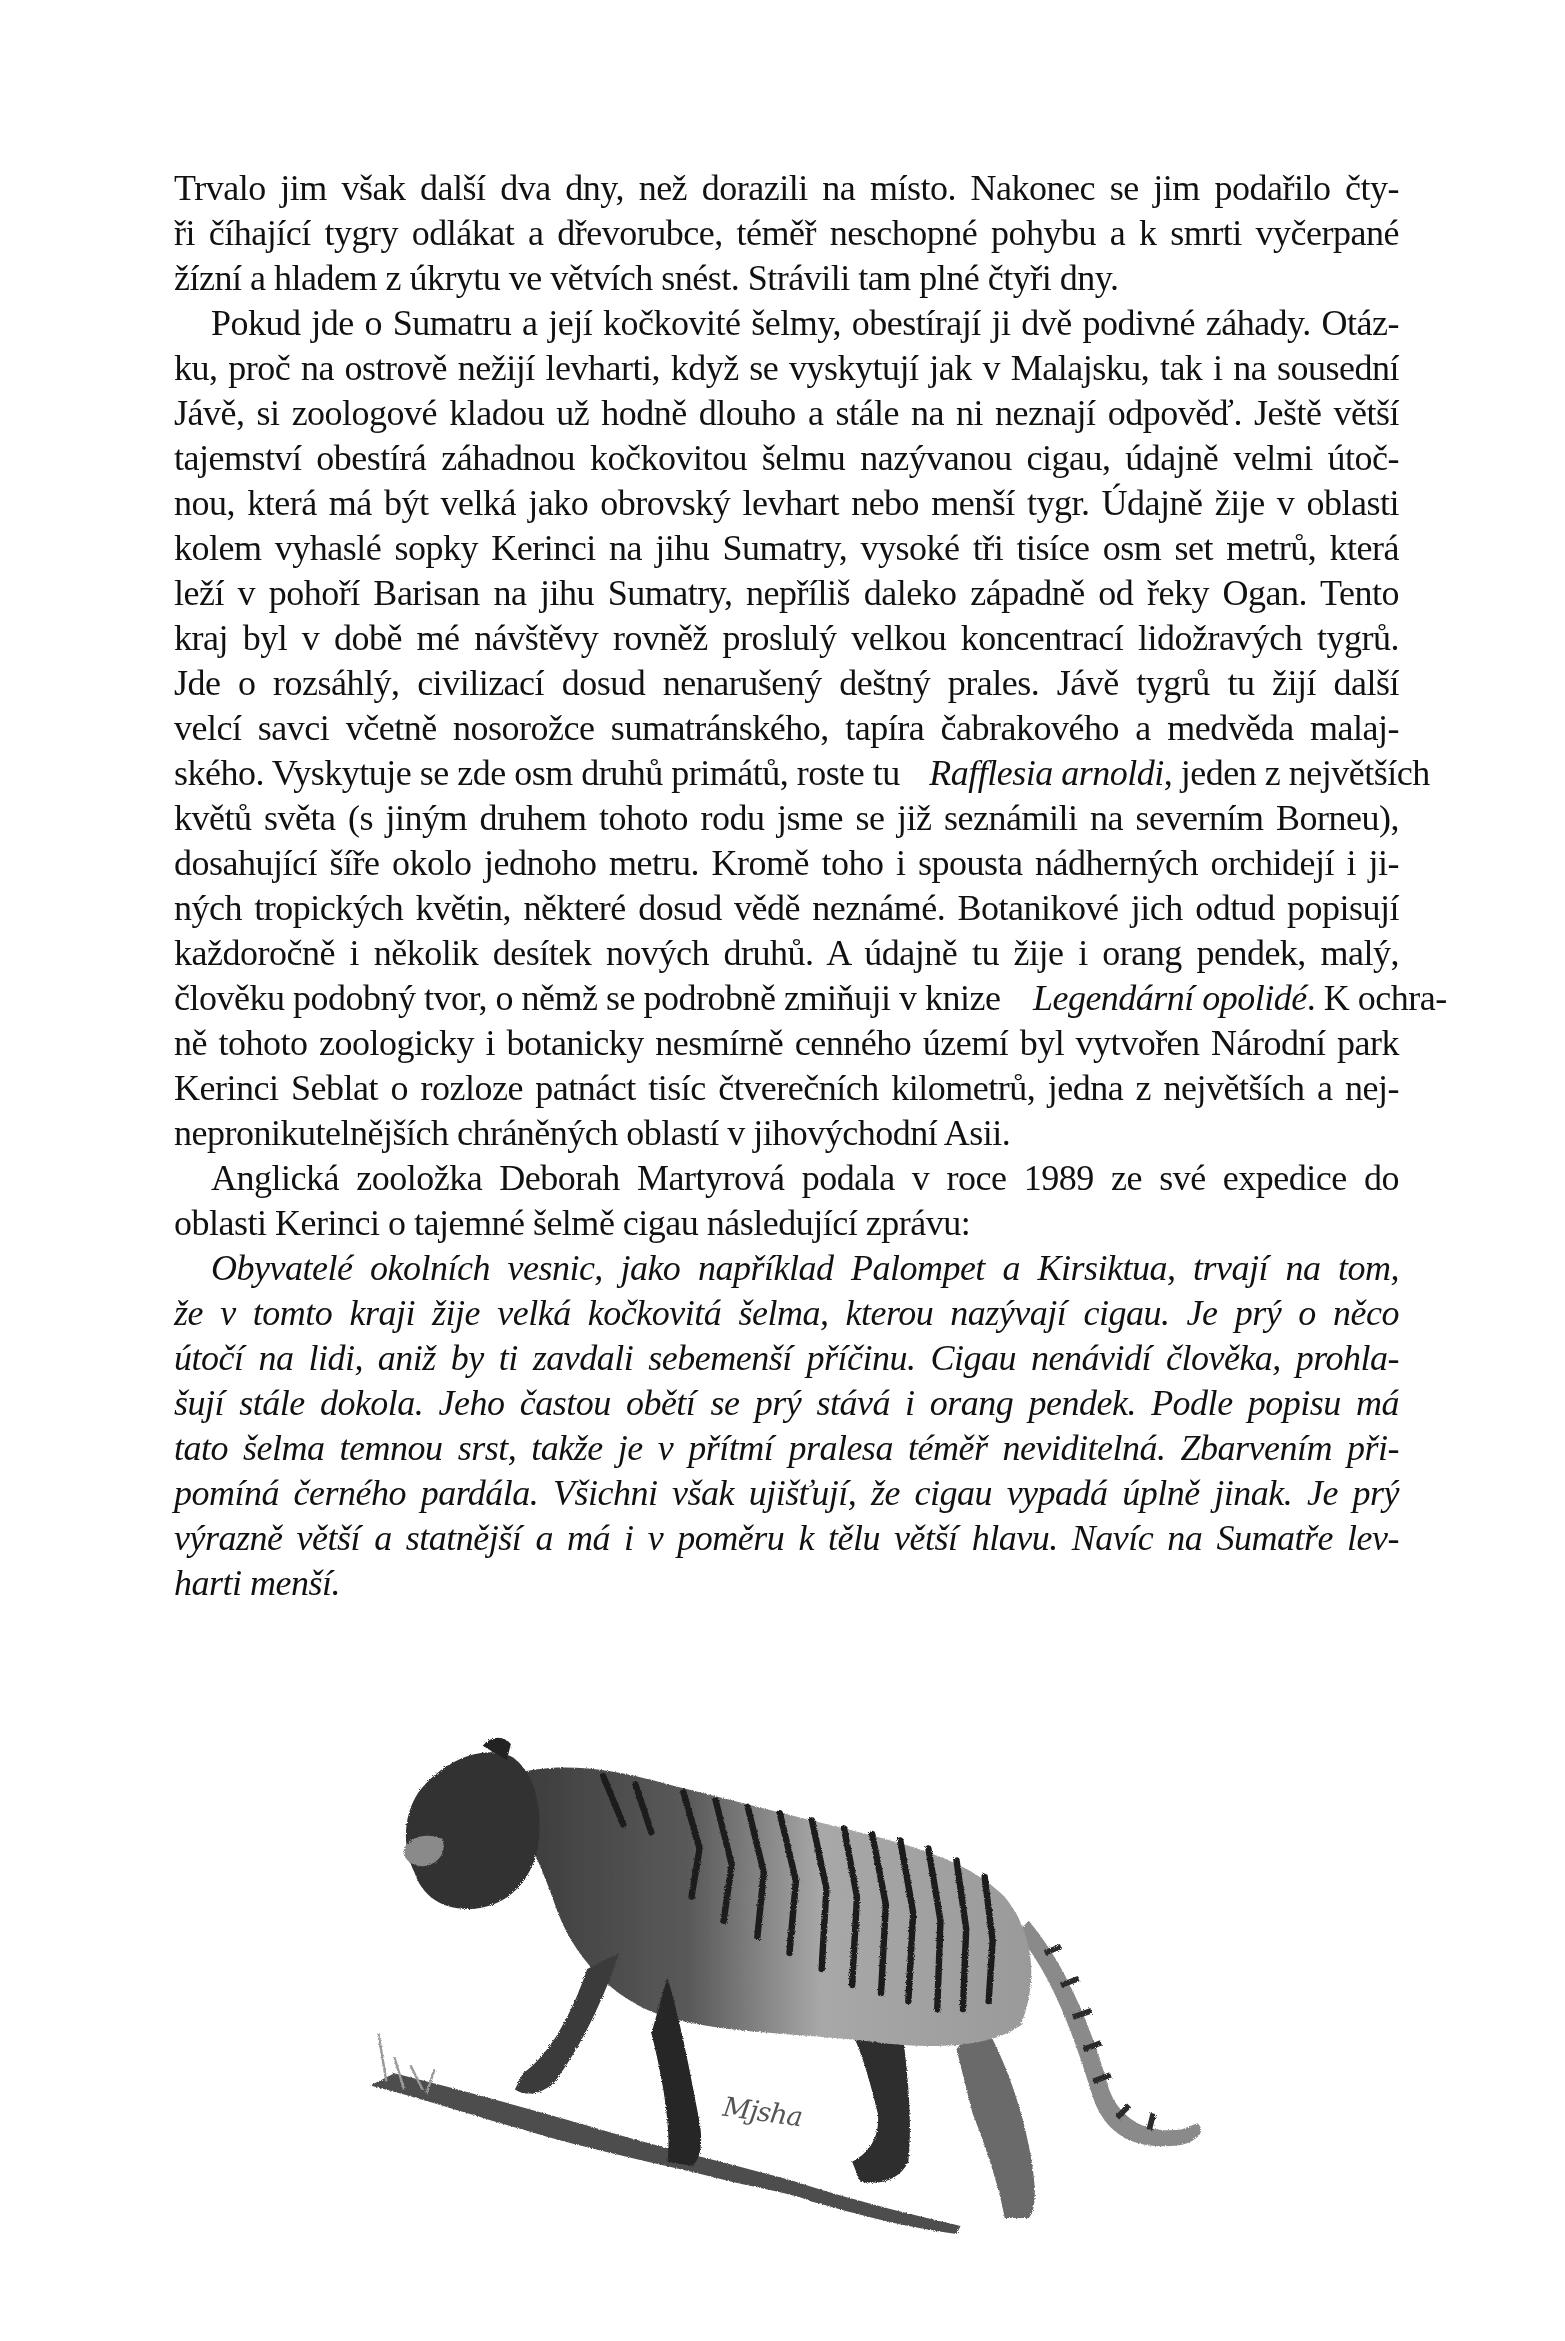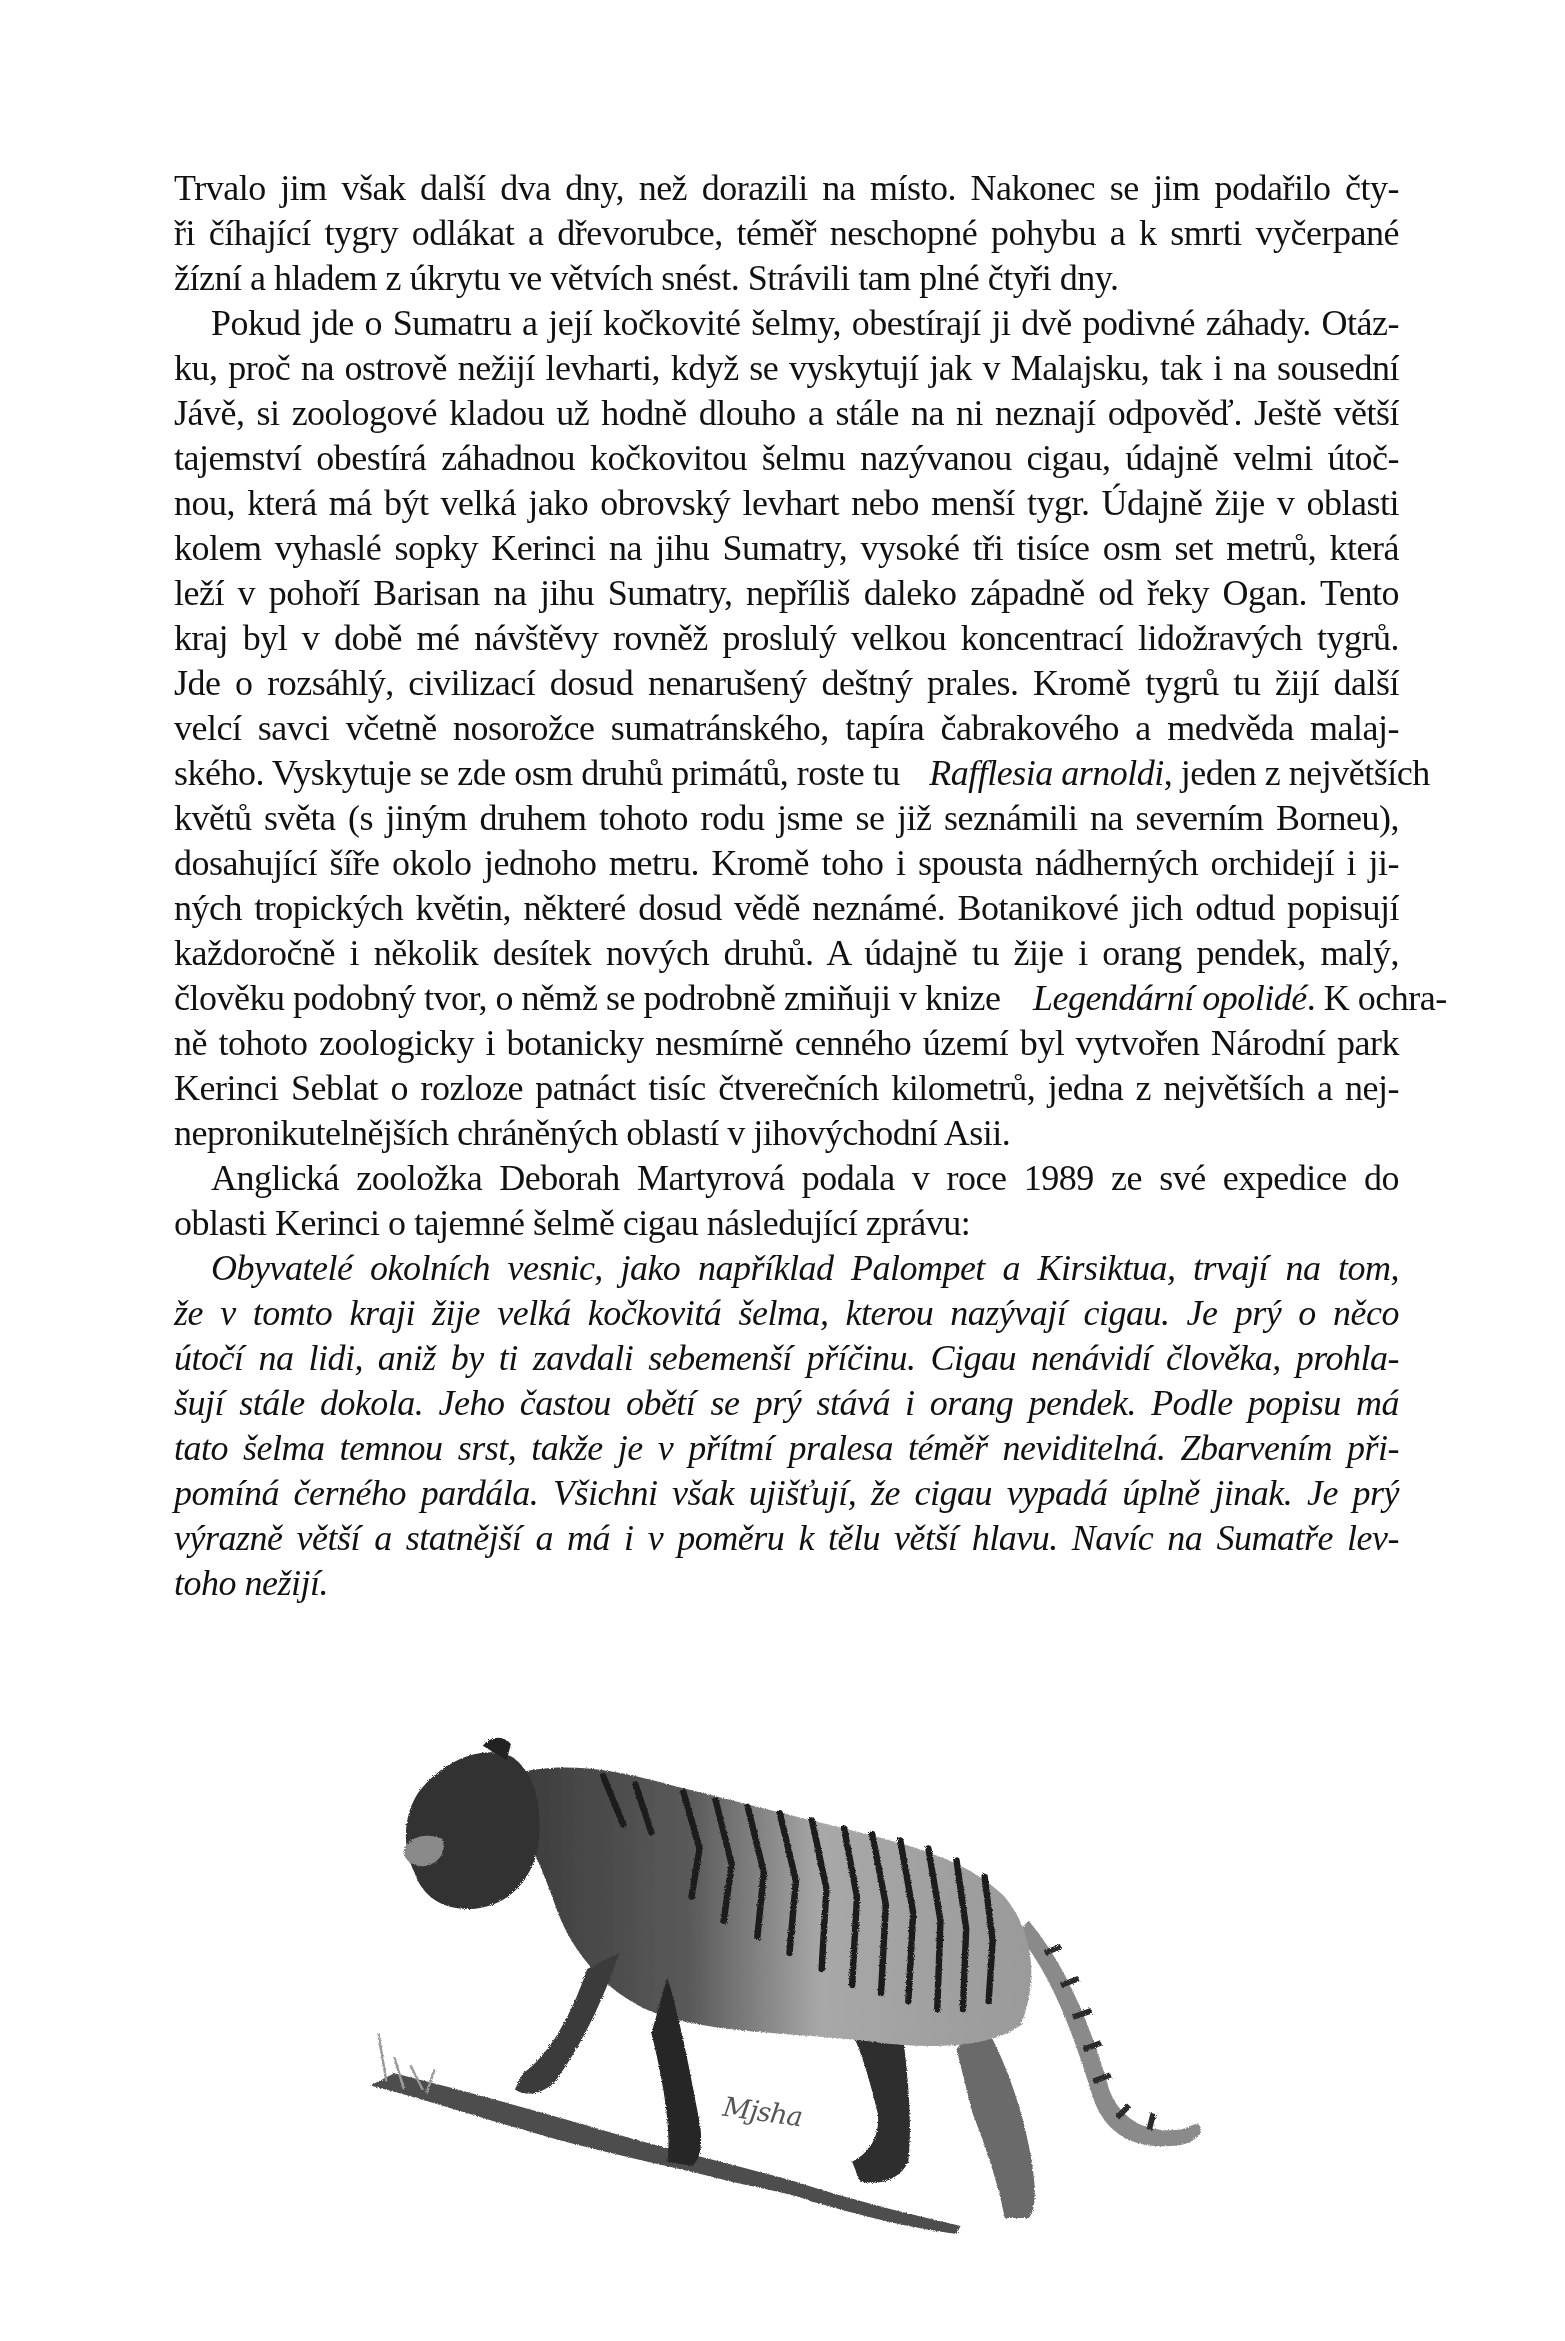--- a/index.html
+++ b/index.html
@@ -43,21 +43,21 @@
       </div>
       <div>
         <span class="line indent"><span>Pokud jde o Sumatru a její kočkovité šelmy, obestírají ji dvě podivné záhady. Otáz-</span></span>
         <span class="line"><span>ku, proč na ostrově nežijí levharti, když se vyskytují jak v Malajsku, tak i na sousední</span></span>
         <span class="line"><span>Jávě, si zoologové kladou už hodně dlouho a stále na ni neznají odpověď. Ještě větší</span></span>
         <span class="line"><span>tajemství obestírá záhadnou kočkovitou šelmu nazývanou cigau, údajně velmi útoč-</span></span>
         <span class="line"><span>nou, která má být velká jako obrovský levhart nebo menší tygr. Údajně žije v oblasti</span></span>
         <span class="line"><span>kolem vyhaslé sopky Kerinci na jihu Sumatry, vysoké tři tisíce osm set metrů, která</span></span>
         <span class="line"><span>leží v pohoří Barisan na jihu Sumatry, nepříliš daleko západně od řeky Ogan. Tento</span></span>
         <span class="line"><span>kraj byl v době mé návštěvy rovněž proslulý velkou koncentrací lidožravých tygrů.</span></span>
-        <span class="line"><span>Jde o rozsáhlý, civilizací dosud nenarušený deštný prales. Kromě tygrů tu žijí další</span></span>
+        <span class="line"><span>Jde o rozsáhlý, civilizací dosud nenarušený deštný prales. Jávě tygrů tu žijí další</span></span>
         <span class="line"><span>velcí savci včetně nosorožce sumatránského, tapíra čabrakového a medvěda malaj-</span></span>
         <span class="line"><span>ského. Vyskytuje se zde osm druhů primátů, roste tu </span><span style="font-style: italic; margin-left: 21px;">Rafflesia arnoldi</span><span>, jeden z největších</span></span>
         <span class="line"><span>květů světa (s jiným druhem tohoto rodu jsme se již seznámili na severním Borneu),</span></span>
         <span class="line"><span>dosahující šíře okolo jednoho metru. Kromě toho i spousta nádherných orchidejí i ji-</span></span>
         <span class="line"><span>ných tropických květin, některé dosud vědě neznámé. Botanikové jich odtud popisují</span></span>
         <span class="line"><span>každoročně i několik desítek nových druhů. A údajně tu žije i orang pendek, malý,</span></span>
         <span class="line"><span>člověku podobný tvor, o němž se podrobně zmiňuji v knize </span><span style="font-style: italic; margin-left: 24px;">Legendární opolidé</span><span>. K ochra-</span></span>
         <span class="line"><span>ně tohoto zoologicky i botanicky nesmírně cenného území byl vytvořen Národní park</span></span>
         <span class="line"><span>Kerinci Seblat o rozloze patnáct tisíc čtverečních kilometrů, jedna z největších a nej-</span></span>
         <span class="line last"><span>nepronikutelnějších chráněných oblastí v jihovýchodní Asii.</span></span>
@@ -67,21 +67,21 @@
         <span class="line last"><span>oblasti Kerinci o tajemné šelmě cigau následující zprávu:</span></span>
       </div>
       <div class="italic">
         <span class="line indent"><span>Obyvatelé okolních vesnic, jako například Palompet a Kirsiktua, trvají na tom,</span></span>
         <span class="line"><span>že v tomto kraji žije velká kočkovitá šelma, kterou nazývají cigau. Je prý o něco</span></span>
         <span class="line"><span>útočí na lidi, aniž by ti zavdali sebemenší příčinu. Cigau nenávidí člověka, prohla-</span></span>
         <span class="line"><span>šují stále dokola. Jeho častou obětí se prý stává i orang pendek. Podle popisu má</span></span>
         <span class="line"><span>tato šelma temnou srst, takže je v přítmí pralesa téměř neviditelná. Zbarvením při-</span></span>
         <span class="line"><span>pomíná černého pardála. Všichni však ujišťují, že cigau vypadá úplně jinak. Je prý</span></span>
         <span class="line"><span>výrazně větší a statnější a má i v poměru k tělu větší hlavu. Navíc na Sumatře lev-</span></span>
-        <span class="line last"><span>toho nežijí.</span></span>
+        <span class="line last"><span>harti menší.</span></span>
       </div>
     </div>
 
   <div class="illustration">
     <svg viewBox="0 0 1170 660" xmlns="http://www.w3.org/2000/svg">
       <defs>
         <filter id="pencil" x="-5%" y="-5%" width="110%" height="110%">
           <feTurbulence type="fractalNoise" baseFrequency="0.9" numOctaves="2" result="n"></feTurbulence>
           <feDisplacementMap in="SourceGraphic" in2="n" scale="4"></feDisplacementMap>
         </filter>

